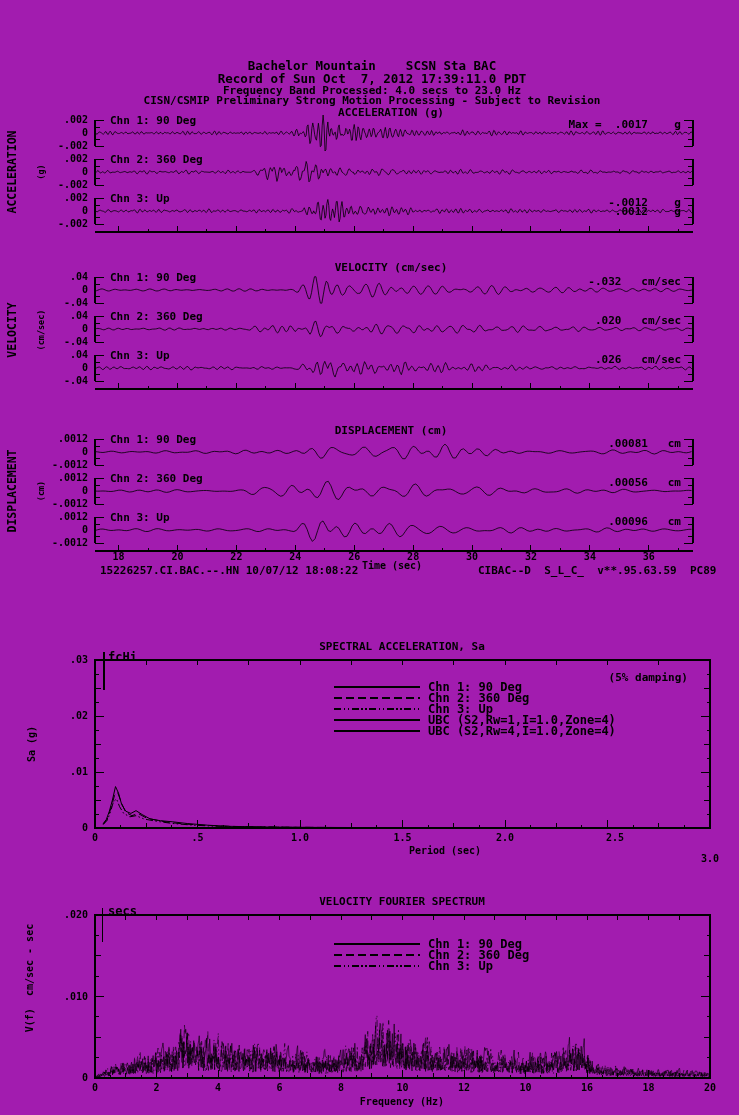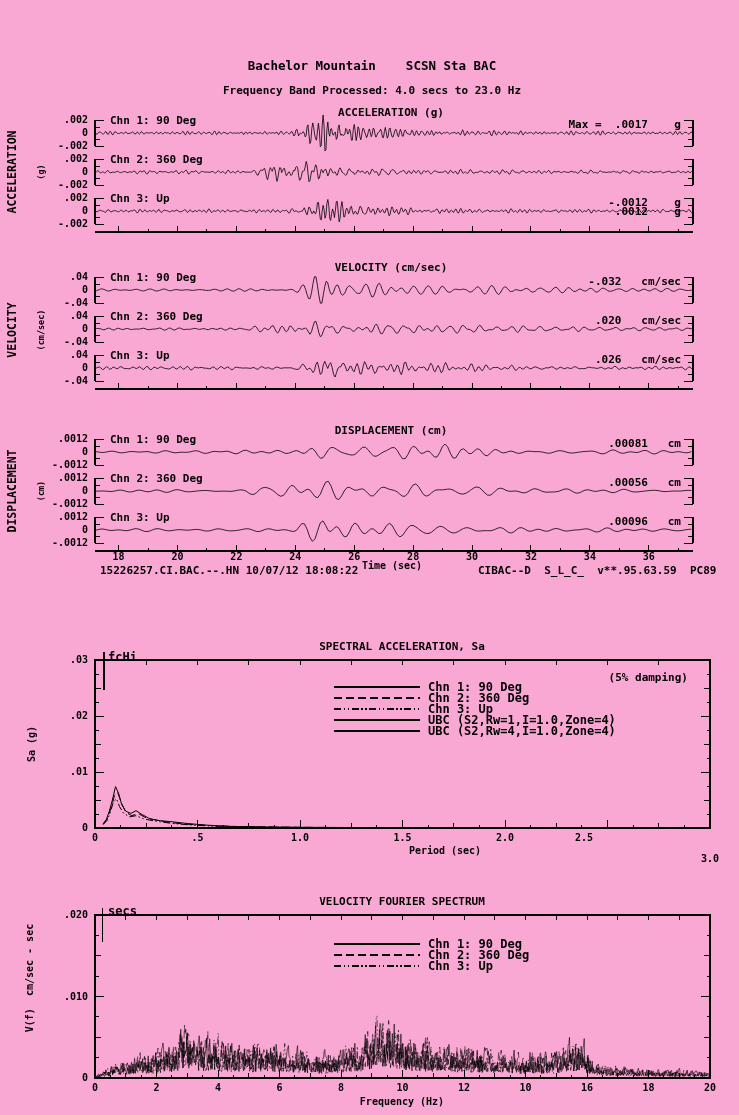--- a/index.html
+++ b/index.html
@@ -1,16 +1,16 @@
 <!DOCTYPE html>
 <html><head>
 <meta charset="utf-8">
 <style>
   html,body{margin:0;padding:0;background:#fff;}
-  #page{position:relative;width:739px;height:1115px;background:#f9a8d4;overflow:hidden;
+  #page{position:relative;width:739px;height:1115px;background:#a21caf;overflow:hidden;
         font-family:"DejaVu Sans Mono",monospace;color:#000;}
   #plot-svg{position:absolute;left:0;top:0;}
   .lbl{position:absolute;font:bold 10px "DejaVu Sans Mono",monospace;color:#000;
        white-space:pre;line-height:1;transform:translate(0,-50%);}
   .c{transform:translate(-50%,-50%);}
   .rot{transform:translate(-50%,-50%) rotate(-90deg);}
   .f8{font-size:8.5px;} .f9{font-size:12px;} .f95{font-size:11px;}
   .f11{font-size:11px;} .f115{font-size:11.5px;} .f125{font-size:12.5px;}
 </style>
 </head>
@@ -334,21 +334,23 @@
       <line x1="102.6875" y1="908" x2="102.6875" y2="942" stroke="#000000" stroke-width="1.2" shape-rendering="crispEdges"></line>
       <polyline points="95.92,1077.18 96.54,1077.31 97.15,1077.61 97.77,1076.93 98.38,1077.08 99.00,1075.98 99.61,1074.79 100.23,1076.67 100.84,1075.48 101.46,1075.51 102.07,1074.25 102.69,1073.56 103.30,1074.40 103.92,1074.80 104.53,1072.10 105.15,1073.68 105.76,1069.87 106.38,1073.11 106.99,1072.52 107.61,1073.63 108.22,1071.96 108.84,1073.67 109.45,1075.94 110.07,1074.18 110.68,1071.30 111.30,1066.49 111.91,1067.63 112.53,1073.83 113.14,1069.41 113.76,1073.49 114.37,1070.00 114.99,1070.51 115.60,1067.38 116.22,1066.90 116.83,1069.53 117.45,1067.34 118.06,1071.75 118.68,1068.90 119.29,1071.28 119.91,1074.71 120.52,1071.81 121.14,1069.34 121.75,1065.56 122.37,1072.24 122.98,1068.17 123.60,1071.66 124.21,1068.95 124.83,1070.66 125.44,1070.62 126.06,1071.33 126.67,1074.32 127.29,1068.11 127.90,1069.14 128.52,1072.92 129.13,1065.43 129.75,1074.28 130.36,1068.12 130.98,1064.59 131.59,1062.17 132.21,1073.07 132.82,1066.57 133.44,1071.43 134.05,1064.29 134.67,1072.81 135.28,1071.14 135.90,1063.75 136.51,1070.80 137.13,1063.91 137.74,1066.20 138.36,1067.00 138.97,1064.48 139.59,1070.46 140.20,1070.44 140.82,1065.71 141.43,1061.35 142.05,1065.36 142.66,1058.69 143.28,1071.58 143.89,1064.61 144.51,1062.97 145.12,1068.78 145.74,1062.74 146.35,1068.47 146.97,1065.33 147.58,1072.34 148.20,1058.96 148.81,1070.20 149.43,1064.42 150.04,1062.23 150.66,1070.48 151.27,1071.94 151.89,1058.18 152.50,1062.03 153.12,1055.56 153.73,1066.45 154.35,1066.25 154.96,1061.05 155.58,1052.69 156.19,1068.28 156.81,1073.48 157.42,1063.33 158.04,1072.12 158.65,1061.11 159.27,1066.54 159.88,1065.38 160.50,1066.23 161.11,1054.42 161.73,1048.92 162.34,1046.85 162.96,1042.92 163.57,1048.20 164.19,1064.22 164.80,1070.25 165.42,1058.92 166.03,1061.10 166.65,1060.62 167.26,1054.19 167.88,1067.81 168.49,1063.04 169.11,1056.27 169.72,1071.21 170.34,1070.69 170.95,1063.78 171.57,1065.93 172.18,1069.03 172.80,1061.16 173.41,1055.84 174.03,1070.54 174.64,1066.27 175.26,1055.74 175.87,1068.86 176.49,1050.77 177.10,1064.72 177.72,1070.63 178.33,1051.98 178.95,1053.43 179.56,1057.87 180.18,1036.99 180.79,1029.19 181.41,1048.58 182.02,1062.45 182.64,1042.77 183.25,1067.62 183.87,1041.84 184.48,1056.30 185.10,1050.45 185.71,1053.90 186.33,1047.43 186.94,1032.83 187.56,1063.21 188.17,1046.84 188.79,1068.27 189.40,1063.09 190.02,1044.29 190.63,1064.33 191.25,1050.91 191.86,1047.74 192.48,1049.51 193.09,1058.11 193.71,1040.67 194.32,1055.20 194.94,1057.86 195.55,1064.99 196.17,1059.54 196.78,1046.82 197.40,1055.82 198.01,1044.53 198.63,1040.90 199.24,1035.78 199.86,1047.86 200.47,1061.12 201.09,1067.23 201.70,1049.00 202.32,1064.01 202.93,1056.52 203.55,1070.79 204.16,1060.80 204.78,1056.09 205.39,1052.50 206.01,1047.62 206.62,1038.12 207.24,1066.16 207.85,1058.32 208.47,1059.35 209.08,1052.92 209.70,1038.88 210.31,1051.20 210.93,1067.62 211.54,1058.40 212.16,1069.15 212.77,1060.83 213.39,1051.86 214.00,1045.35 214.62,1063.67 215.23,1060.76 215.85,1048.37 216.46,1058.65 217.08,1058.48 217.69,1064.18 218.31,1056.98 218.92,1064.86 219.54,1070.88 220.15,1061.53 220.77,1059.78 221.38,1053.62 222.00,1041.58 222.61,1043.99 223.23,1045.41 223.84,1046.94 224.46,1060.40 225.07,1069.91 225.69,1053.32 226.30,1065.21 226.92,1059.44 227.53,1071.29 228.15,1064.64 228.76,1057.42 229.38,1063.85 229.99,1051.07 230.61,1045.74 231.22,1052.81 231.84,1043.24 232.45,1057.46 233.07,1062.85 233.68,1060.16 234.30,1052.03 234.91,1071.13 235.53,1062.94 236.14,1065.36 236.76,1063.62 237.37,1059.09 237.99,1049.40 238.60,1071.18 239.22,1071.41 239.83,1057.96 240.45,1052.43 241.06,1051.77 241.68,1058.51 242.29,1057.54 242.91,1067.69 243.52,1071.00 244.14,1055.58 244.75,1048.66 245.37,1065.43 245.98,1061.12 246.60,1059.33 247.21,1067.04 247.83,1065.87 248.44,1065.62 249.06,1057.63 249.67,1068.87 250.29,1069.18 250.90,1066.69 251.52,1068.93 252.13,1063.87 252.75,1051.37 253.36,1045.11 253.98,1058.26 254.59,1050.03 255.21,1071.28 255.82,1060.35 256.44,1060.10 257.05,1047.88 257.67,1055.70 258.28,1061.04 258.90,1063.76 259.51,1058.90 260.13,1063.75 260.74,1070.10 261.36,1057.61 261.97,1054.66 262.59,1062.24 263.20,1059.30 263.82,1068.70 264.43,1067.98 265.05,1069.86 265.66,1059.47 266.28,1054.79 266.89,1049.60 267.51,1065.93 268.12,1058.24 268.74,1053.08 269.35,1062.51 269.97,1060.00 270.58,1047.84 271.20,1061.59 271.81,1063.99 272.43,1052.83 273.04,1071.40 273.66,1061.44 274.27,1063.92 274.89,1071.80 275.50,1056.75 276.12,1044.25 276.73,1050.15 277.35,1060.25 277.96,1068.17 278.58,1068.37 279.19,1059.54 279.81,1065.21 280.42,1052.15 281.04,1052.56 281.65,1066.85 282.27,1059.30 282.88,1057.74 283.50,1066.62 284.11,1059.56 284.73,1062.14 285.34,1068.82 285.96,1059.76 286.57,1055.95 287.19,1049.94 287.80,1047.95 288.42,1045.60 289.03,1056.22 289.65,1057.25 290.26,1058.77 290.88,1065.65 291.49,1065.61 292.11,1064.66 292.72,1063.91 293.34,1066.06 293.95,1071.52 294.57,1065.02 295.18,1067.56 295.80,1069.65 296.41,1056.57 297.03,1048.92 297.64,1045.68 298.26,1068.07 298.87,1063.07 299.49,1063.44 300.10,1053.81 300.72,1050.32 301.33,1065.56 301.95,1054.44 302.56,1070.94 303.18,1069.78 303.79,1064.37 304.41,1056.32 305.02,1071.96 305.64,1065.08 306.25,1067.62 306.87,1062.25 307.48,1072.98 308.10,1058.18 308.71,1059.34 309.33,1064.29 309.94,1068.59 310.56,1070.24 311.17,1071.72 311.79,1070.01 312.40,1068.32 313.02,1070.31 313.63,1064.21 314.25,1065.72 314.86,1064.35 315.48,1072.04 316.09,1064.96 316.71,1056.74 317.32,1063.61 317.94,1071.06 318.55,1062.88 319.17,1073.67 319.78,1061.46 320.40,1065.97 321.01,1071.34 321.63,1073.43 322.24,1060.04 322.86,1060.83 323.47,1071.53 324.09,1063.46 324.70,1067.73 325.32,1062.11 325.93,1066.79 326.55,1069.58 327.16,1068.43 327.78,1060.40 328.39,1055.07 329.01,1071.47 329.62,1067.93 330.24,1072.07 330.85,1070.13 331.47,1070.60 332.08,1060.51 332.70,1066.78 333.31,1063.07 333.93,1069.46 334.54,1063.38 335.16,1066.90 335.77,1059.50 336.39,1070.71 337.00,1060.40 337.62,1068.39 338.23,1061.59 338.85,1055.59 339.46,1057.24 340.08,1053.41 340.69,1049.90 341.31,1059.28 341.92,1064.96 342.54,1056.42 343.15,1049.62 343.77,1064.51 344.38,1064.76 345.00,1058.61 345.61,1064.35 346.23,1058.49 346.84,1053.13 347.46,1066.04 348.07,1058.64 348.69,1065.45 349.30,1056.16 349.92,1051.12 350.53,1060.01 351.15,1052.76 351.76,1061.88 352.38,1067.08 352.99,1063.28 353.61,1061.52 354.22,1054.45 354.84,1043.23 355.45,1053.91 356.07,1069.42 356.68,1064.50 357.30,1070.86 357.91,1070.71 358.53,1069.59 359.14,1060.53 359.76,1056.30 360.37,1057.07 360.99,1064.29 361.60,1054.39 362.22,1062.75 362.83,1070.03 363.45,1059.25 364.06,1056.47 364.68,1044.49 365.29,1034.57 365.91,1054.28 366.52,1038.74 367.14,1040.95 367.75,1066.43 368.37,1055.23 368.98,1054.57 369.60,1069.14 370.21,1045.50 370.83,1043.56 371.44,1068.48 372.06,1061.14 372.67,1061.81 373.29,1046.77 373.90,1064.25 374.52,1052.52 375.13,1034.74 375.75,1025.84 376.36,1055.46 376.98,1054.22 377.59,1051.01 378.21,1052.30 378.82,1047.38 379.44,1032.90 380.05,1023.32 380.67,1024.45 381.28,1040.83 381.90,1040.81 382.51,1065.97 383.13,1063.57 383.74,1061.76 384.36,1048.42 384.97,1066.37 385.59,1056.05 386.20,1044.38 386.82,1054.37 387.43,1030.27 388.05,1032.91 388.66,1036.89 389.28,1063.33 389.89,1031.19 390.51,1057.85 391.12,1060.29 391.74,1048.50 392.35,1033.59 392.97,1057.53 393.58,1044.77 394.20,1023.98 394.81,1057.76 395.43,1058.96 396.04,1062.32 396.66,1047.17 397.27,1043.40 397.89,1062.92 398.50,1063.53 399.12,1048.95 399.73,1064.73 400.35,1043.78 400.96,1033.90 401.58,1058.29 402.19,1043.98 402.81,1043.67 403.42,1060.46 404.04,1063.66 404.65,1065.71 405.27,1047.08 405.88,1070.07 406.50,1050.25 407.11,1063.80 407.73,1054.36 408.34,1066.23 408.96,1062.12 409.57,1069.25 410.19,1055.22 410.80,1059.21 411.42,1065.11 412.03,1070.97 412.65,1052.06 413.26,1055.70 413.88,1043.04 414.49,1066.39 415.11,1059.65 415.72,1070.14 416.34,1065.16 416.95,1051.87 417.57,1060.91 418.18,1067.28 418.80,1058.03 419.41,1069.71 420.03,1066.82 420.64,1056.06 421.26,1057.61 421.87,1068.61 422.49,1050.34 423.10,1044.43 423.72,1061.24 424.33,1069.18 424.95,1051.06 425.56,1071.36 426.18,1050.94 426.79,1053.94 427.41,1045.42 428.02,1070.48 428.64,1068.61 429.25,1061.99 429.87,1061.77 430.48,1061.82 431.10,1070.19 431.71,1065.81 432.33,1071.64 432.94,1061.65 433.56,1066.56 434.17,1058.58 434.79,1055.45 435.40,1053.24 436.02,1060.73 436.63,1058.63 437.25,1057.41 437.86,1070.29 438.48,1059.73 439.09,1058.01 439.71,1066.46 440.32,1070.33 440.94,1059.61 441.55,1058.88 442.17,1065.59 442.78,1069.23 443.40,1061.29 444.01,1057.40 444.63,1049.32 445.24,1061.95 445.86,1060.19 446.47,1049.07 447.09,1049.16 447.70,1046.90 448.32,1055.95 448.93,1044.31 449.55,1053.81 450.16,1057.39 450.78,1070.50 451.39,1055.65 452.01,1067.89 452.62,1056.15 453.24,1064.15 453.85,1053.25 454.47,1068.44 455.08,1071.77 455.70,1066.78 456.31,1067.37 456.93,1057.40 457.54,1053.59 458.16,1059.79 458.77,1063.87 459.39,1070.11 460.00,1062.56 460.62,1060.31 461.23,1069.77 461.85,1071.53 462.46,1058.62 463.08,1055.59 463.69,1066.49 464.31,1058.40 464.92,1069.54 465.54,1066.67 466.15,1067.39 466.77,1070.40 467.38,1063.72 468.00,1049.36 468.61,1048.34 469.23,1065.40 469.84,1066.92 470.46,1063.13 471.07,1063.32 471.69,1064.30 472.30,1054.83 472.92,1051.30 473.53,1071.22 474.15,1069.65 474.76,1061.02 475.38,1067.55 475.99,1066.08 476.61,1060.48 477.22,1050.11 477.84,1068.42 478.45,1063.18 479.07,1072.34 479.68,1068.36 480.30,1056.90 480.91,1065.92 481.53,1060.57 482.14,1072.55 482.76,1071.14 483.37,1061.43 483.99,1054.83 484.60,1047.41 485.22,1050.63 485.83,1048.39 486.45,1049.23 487.06,1048.35 487.68,1055.34 488.29,1050.92 488.91,1059.31 489.52,1060.25 490.14,1065.12 490.75,1070.25 491.37,1065.95 491.98,1063.38 492.60,1070.88 493.21,1068.02 493.83,1072.93 494.44,1070.97 495.06,1068.56 495.67,1067.26 496.29,1070.74 496.90,1067.92 497.52,1062.49 498.13,1069.66 498.75,1071.99 499.36,1070.22 499.98,1071.36 500.59,1071.76 501.21,1064.51 501.82,1063.53 502.44,1065.03 503.05,1055.49 503.67,1064.11 504.28,1065.37 504.90,1058.19 505.51,1067.66 506.13,1062.35 506.74,1067.50 507.36,1071.42 507.97,1067.98 508.59,1070.65 509.20,1072.15 509.82,1063.05 510.43,1062.40 511.05,1064.39 511.66,1067.87 512.28,1073.16 512.89,1062.25 513.51,1054.97 514.12,1050.03 514.74,1059.61 515.35,1068.50 515.97,1070.53 516.58,1069.65 517.20,1069.09 517.81,1070.19 518.43,1065.35 519.04,1070.59 519.66,1070.13 520.27,1066.58 520.89,1073.97 521.50,1065.11 522.12,1062.93 522.73,1063.50 523.35,1072.46 523.96,1067.14 524.58,1072.05 525.19,1065.51 525.81,1067.13 526.42,1060.96 527.04,1069.86 527.65,1070.84 528.27,1071.91 528.88,1068.55 529.50,1058.13 530.11,1052.21 530.73,1067.23 531.34,1056.82 531.96,1058.35 532.57,1072.82 533.19,1061.63 533.80,1073.33 534.42,1067.38 535.03,1061.78 535.65,1063.71 536.26,1071.62 536.88,1068.99 537.49,1058.49 538.11,1072.13 538.72,1060.77 539.34,1070.18 539.95,1072.33 540.57,1060.37 541.18,1066.88 541.80,1073.47 542.41,1069.13 543.03,1071.09 543.64,1073.45 544.26,1061.89 544.87,1056.05 545.49,1051.79 546.10,1054.15 546.72,1071.55 547.33,1063.85 547.95,1071.48 548.56,1071.27 549.18,1072.44 549.79,1063.56 550.41,1064.26 551.02,1066.21 551.64,1062.84 552.25,1067.35 552.87,1066.25 553.48,1069.51 554.10,1067.52 554.71,1060.53 555.33,1053.20 555.94,1059.24 556.56,1051.50 557.17,1057.28 557.79,1072.38 558.40,1071.65 559.02,1072.82 559.63,1067.38 560.25,1063.66 560.86,1055.94 561.48,1069.00 562.09,1070.72 562.71,1065.88 563.32,1052.79 563.94,1052.82 564.55,1065.43 565.17,1061.45 565.78,1068.28 566.40,1065.84 567.01,1070.29 567.63,1053.29 568.24,1044.80 568.86,1043.63 569.47,1037.25 570.09,1061.46 570.70,1053.15 571.32,1064.08 571.93,1059.54 572.55,1048.66 573.16,1058.78 573.78,1070.97 574.39,1060.71 575.01,1063.12 575.62,1046.73 576.24,1067.31 576.85,1055.48 577.47,1060.81 578.08,1069.67 578.70,1048.60 579.31,1070.07 579.93,1055.11 580.54,1065.01 581.16,1046.20 581.77,1054.94 582.39,1063.08 583.00,1047.89 583.62,1045.39 584.23,1038.55 584.85,1069.34 585.46,1068.72 586.08,1064.11 586.69,1072.74 587.31,1063.15 587.92,1055.01 588.54,1068.63 589.15,1070.73 589.77,1065.02 590.38,1071.46 591.00,1070.20 591.61,1069.87 592.23,1061.14 592.84,1073.38 593.46,1069.73 594.07,1070.67 594.69,1073.77 595.30,1072.42 595.92,1072.09 596.53,1072.41 597.15,1067.97 597.76,1070.03 598.38,1068.27 598.99,1073.85 599.61,1073.93 600.22,1072.52 600.84,1071.20 601.45,1071.29 602.07,1072.11 602.68,1073.98 603.30,1071.90 603.91,1070.93 604.53,1069.69 605.14,1070.12 605.76,1073.36 606.37,1075.66 606.99,1074.72 607.60,1075.42 608.22,1070.40 608.83,1069.19 609.45,1071.44 610.06,1069.15 610.68,1067.59 611.29,1069.26 611.91,1068.80 612.52,1071.67 613.14,1074.77 613.75,1071.47 614.37,1072.13 614.98,1072.15 615.60,1072.31 616.21,1068.19 616.83,1069.99 617.44,1068.69 618.06,1076.10 618.67,1073.56 619.29,1072.54 619.90,1072.73 620.52,1070.54 621.13,1074.52 621.75,1073.82 622.36,1074.41 622.98,1069.49 623.59,1075.48 624.21,1073.72 624.82,1069.62 625.44,1068.08 626.05,1068.49 626.67,1072.03 627.28,1071.39 627.90,1071.46 628.51,1070.61 629.13,1071.66 629.74,1073.96 630.36,1069.78 630.97,1069.08 631.59,1072.12 632.20,1071.91 632.82,1069.04 633.43,1074.09 634.05,1073.25 634.66,1074.31 635.28,1074.50 635.89,1072.81 636.51,1075.96 637.12,1072.61 637.74,1070.12 638.35,1068.21 638.97,1070.98 639.58,1076.04 640.20,1072.83 640.81,1073.08 641.43,1075.93 642.04,1074.52 642.66,1073.31 643.27,1074.90 643.89,1076.06 644.50,1076.08 645.12,1075.45 645.73,1074.99 646.35,1072.40 646.96,1069.81 647.58,1073.22 648.19,1076.49 648.81,1072.33 649.42,1070.32 650.04,1074.50 650.65,1072.97 651.27,1070.55 651.88,1075.97 652.50,1072.32 653.11,1074.02 653.73,1074.91 654.34,1073.01 654.96,1076.20 655.57,1076.21 656.19,1072.91 656.80,1074.33 657.42,1072.55 658.03,1069.51 658.65,1069.82 659.26,1074.31 659.88,1075.89 660.49,1075.70 661.11,1073.20 661.72,1075.07 662.34,1075.07 662.95,1075.32 663.57,1074.73 664.18,1071.40 664.80,1075.81 665.41,1073.32 666.03,1070.63 666.64,1070.93 667.26,1070.96 667.87,1069.94 668.49,1070.75 669.10,1075.85 669.72,1076.54 670.33,1071.97 670.95,1070.85 671.56,1070.48 672.18,1076.58 672.79,1072.97 673.41,1075.22 674.02,1075.57 674.64,1076.58 675.25,1072.11 675.87,1076.46 676.48,1072.30 677.10,1070.36 677.71,1073.36 678.33,1070.50 678.94,1068.79 679.56,1068.17 680.17,1073.35 680.79,1074.85 681.40,1074.37 682.02,1073.58 682.63,1076.26 683.25,1074.01 683.86,1076.66 684.48,1076.25 685.09,1073.94 685.71,1074.23 686.32,1071.69 686.94,1070.52 687.55,1073.34 688.17,1076.01 688.78,1076.02 689.40,1073.88 690.01,1074.35 690.63,1073.58 691.24,1072.91 691.86,1070.82 692.47,1070.75 693.09,1075.90 693.70,1074.78 694.32,1074.93 694.93,1075.94 695.55,1074.38 696.16,1076.48 696.78,1075.41 697.39,1074.50 698.01,1075.77 698.62,1073.78 699.24,1072.06 699.85,1071.96 700.47,1072.59 701.08,1075.73 701.70,1072.38 702.31,1076.30 702.93,1074.99 703.54,1075.53 704.16,1076.00 704.77,1073.60 705.39,1073.08 706.00,1072.98 706.62,1075.75 707.23,1073.85 707.85,1072.98 708.46,1073.80 709.08,1075.24 709.69,1073.59" fill="none" stroke="#000000" stroke-width="0.6" stroke-linejoin="round"></polyline>
       <polyline points="95.92,1077.12 96.54,1076.68 97.15,1076.26 97.77,1075.34 98.38,1074.29 99.00,1074.55 99.61,1077.22 100.23,1074.72 100.84,1073.43 101.46,1076.01 102.07,1075.75 102.69,1075.02 103.30,1071.79 103.92,1075.35 104.53,1071.96 105.15,1073.68 105.76,1074.66 106.38,1074.80 106.99,1073.81 107.61,1075.71 108.22,1072.57 108.84,1075.55 109.45,1072.10 110.07,1075.55 110.68,1069.11 111.30,1068.02 111.91,1067.12 112.53,1075.01 113.14,1070.87 113.76,1066.19 114.37,1072.80 114.99,1071.85 115.60,1074.48 116.22,1067.03 116.83,1068.87 117.45,1068.18 118.06,1071.52 118.68,1068.80 119.29,1074.53 119.91,1070.20 120.52,1069.20 121.14,1063.16 121.75,1066.03 122.37,1067.21 122.98,1063.21 123.60,1071.37 124.21,1063.71 124.83,1065.05 125.44,1064.56 126.06,1064.43 126.67,1065.78 127.29,1062.83 127.90,1064.66 128.52,1067.09 129.13,1067.56 129.75,1064.63 130.36,1074.43 130.98,1066.57 131.59,1068.33 132.21,1066.75 132.82,1068.34 133.44,1073.67 134.05,1064.54 134.67,1056.43 135.28,1073.43 135.90,1067.02 136.51,1066.99 137.13,1060.02 137.74,1055.98 138.36,1069.44 138.97,1064.53 139.59,1058.14 140.20,1070.75 140.82,1064.06 141.43,1064.25 142.05,1061.40 142.66,1070.24 143.28,1066.46 143.89,1067.31 144.51,1070.30 145.12,1057.82 145.74,1070.64 146.35,1065.09 146.97,1067.37 147.58,1070.46 148.20,1062.18 148.81,1070.96 149.43,1068.85 150.04,1068.08 150.66,1072.26 151.27,1064.35 151.89,1072.69 152.50,1069.74 153.12,1068.15 153.73,1065.69 154.35,1060.16 154.96,1062.13 155.58,1058.46 156.19,1070.52 156.81,1060.23 157.42,1066.11 158.04,1066.19 158.65,1070.95 159.27,1064.68 159.88,1052.19 160.50,1072.69 161.11,1059.10 161.73,1069.19 162.34,1061.63 162.96,1061.33 163.57,1056.77 164.19,1071.31 164.80,1057.34 165.42,1051.41 166.03,1065.74 166.65,1053.19 167.26,1064.04 167.88,1058.10 168.49,1051.11 169.11,1045.22 169.72,1061.07 170.34,1065.02 170.95,1064.03 171.57,1071.57 172.18,1055.95 172.80,1055.83 173.41,1053.67 174.03,1063.25 174.64,1069.06 175.26,1055.58 175.87,1057.37 176.49,1060.09 177.10,1060.52 177.72,1059.03 178.33,1052.43 178.95,1042.15 179.56,1046.98 180.18,1032.26 180.79,1051.50 181.41,1046.43 182.02,1034.95 182.64,1068.05 183.25,1064.90 183.87,1042.17 184.48,1025.28 185.10,1034.98 185.71,1029.18 186.33,1035.26 186.94,1049.92 187.56,1035.31 188.17,1033.96 188.79,1034.40 189.40,1064.95 190.02,1050.87 190.63,1057.41 191.25,1050.47 191.86,1066.75 192.48,1047.40 193.09,1059.96 193.71,1054.53 194.32,1041.68 194.94,1048.25 195.55,1053.19 196.17,1061.87 196.78,1060.63 197.40,1060.03 198.01,1053.85 198.63,1070.52 199.24,1050.84 199.86,1060.83 200.47,1058.16 201.09,1043.13 201.70,1066.45 202.32,1069.58 202.93,1063.09 203.55,1045.33 204.16,1065.17 204.78,1050.18 205.39,1038.27 206.01,1038.49 206.62,1047.84 207.24,1039.75 207.85,1031.37 208.47,1070.48 209.08,1052.95 209.70,1065.79 210.31,1058.30 210.93,1069.61 211.54,1051.70 212.16,1061.97 212.77,1056.10 213.39,1058.08 214.00,1057.35 214.62,1069.34 215.23,1053.77 215.85,1043.00 216.46,1067.50 217.08,1058.73 217.69,1068.28 218.31,1056.93 218.92,1068.58 219.54,1067.05 220.15,1064.56 220.77,1070.07 221.38,1071.53 222.00,1069.66 222.61,1055.39 223.23,1043.39 223.84,1055.90 224.46,1063.36 225.07,1057.56 225.69,1045.84 226.30,1051.05 226.92,1068.60 227.53,1054.83 228.15,1043.42 228.76,1060.69 229.38,1068.02 229.99,1057.93 230.61,1060.22 231.22,1071.94 231.84,1065.01 232.45,1065.23 233.07,1054.78 233.68,1069.79 234.30,1067.80 234.91,1068.26 235.53,1050.85 236.14,1054.33 236.76,1071.77 237.37,1063.42 237.99,1064.07 238.60,1051.34 239.22,1045.02 239.83,1068.70 240.45,1068.49 241.06,1067.56 241.68,1058.77 242.29,1059.45 242.91,1051.33 243.52,1063.37 244.14,1049.45 244.75,1069.83 245.37,1055.20 245.98,1062.34 246.60,1059.51 247.21,1049.65 247.83,1065.58 248.44,1053.41 249.06,1049.25 249.67,1071.15 250.29,1060.32 250.90,1060.18 251.52,1060.67 252.13,1063.94 252.75,1072.18 253.36,1057.75 253.98,1046.95 254.59,1052.85 255.21,1054.35 255.82,1071.54 256.44,1062.31 257.05,1048.28 257.67,1044.37 258.28,1043.98 258.90,1045.56 259.51,1044.97 260.13,1064.84 260.74,1071.57 261.36,1053.60 261.97,1065.19 262.59,1069.14 263.20,1052.14 263.82,1049.63 264.43,1051.36 265.05,1058.34 265.66,1055.41 266.28,1068.58 266.89,1056.17 267.51,1052.75 268.12,1063.23 268.74,1058.61 269.35,1062.49 269.97,1064.07 270.58,1049.17 271.20,1052.47 271.81,1068.87 272.43,1067.88 273.04,1061.82 273.66,1046.80 274.27,1047.58 274.89,1066.35 275.50,1056.00 276.12,1063.36 276.73,1054.04 277.35,1062.59 277.96,1062.76 278.58,1059.66 279.19,1071.99 279.81,1053.82 280.42,1070.40 281.04,1059.75 281.65,1069.68 282.27,1069.06 282.88,1068.06 283.50,1071.31 284.11,1063.58 284.73,1058.22 285.34,1065.48 285.96,1062.25 286.57,1071.73 287.19,1066.24 287.80,1068.27 288.42,1069.68 289.03,1067.54 289.65,1059.58 290.26,1072.51 290.88,1065.15 291.49,1064.79 292.11,1070.51 292.72,1062.58 293.34,1072.39 293.95,1060.82 294.57,1068.28 295.18,1068.77 295.80,1066.16 296.41,1066.25 297.03,1059.70 297.64,1069.66 298.26,1069.63 298.87,1072.42 299.49,1068.65 300.10,1067.30 300.72,1070.93 301.33,1062.51 301.95,1066.68 302.56,1054.29 303.18,1052.31 303.79,1057.90 304.41,1070.02 305.02,1063.52 305.64,1073.12 306.25,1064.72 306.87,1066.50 307.48,1069.01 308.10,1058.32 308.71,1062.06 309.33,1064.88 309.94,1063.55 310.56,1066.50 311.17,1068.61 311.79,1065.96 312.40,1063.24 313.02,1062.13 313.63,1071.26 314.25,1072.03 314.86,1071.14 315.48,1066.10 316.09,1056.78 316.71,1068.94 317.32,1057.33 317.94,1069.80 318.55,1066.21 319.17,1068.30 319.78,1072.15 320.40,1067.92 321.01,1070.66 321.63,1061.58 322.24,1066.67 322.86,1066.16 323.47,1058.76 324.09,1051.82 324.70,1047.65 325.32,1057.58 325.93,1073.55 326.55,1069.04 327.16,1069.07 327.78,1063.05 328.39,1065.71 329.01,1060.15 329.62,1072.00 330.24,1064.72 330.85,1072.25 331.47,1072.74 332.08,1059.96 332.70,1062.59 333.31,1059.96 333.93,1055.24 334.54,1068.66 335.16,1071.83 335.77,1069.97 336.39,1066.38 337.00,1066.54 337.62,1072.55 338.23,1064.74 338.85,1055.37 339.46,1066.88 340.08,1060.32 340.69,1066.50 341.31,1068.75 341.92,1068.79 342.54,1070.87 343.15,1072.17 343.77,1069.26 344.38,1071.12 345.00,1055.80 345.61,1065.00 346.23,1071.38 346.84,1065.88 347.46,1066.85 348.07,1051.95 348.69,1048.73 349.30,1049.20 349.92,1071.18 350.53,1067.45 351.15,1072.11 351.76,1053.11 352.38,1066.93 352.99,1051.30 353.61,1047.85 354.22,1067.01 354.84,1056.38 355.45,1059.81 356.07,1071.17 356.68,1068.35 357.30,1067.76 357.91,1069.68 358.53,1065.62 359.14,1062.96 359.76,1068.87 360.37,1061.29 360.99,1071.21 361.60,1063.90 362.22,1062.92 362.83,1058.92 363.45,1060.26 364.06,1057.29 364.68,1062.82 365.29,1066.80 365.91,1059.35 366.52,1054.29 367.14,1040.35 367.75,1031.31 368.37,1064.43 368.98,1064.47 369.60,1060.23 370.21,1046.09 370.83,1046.07 371.44,1055.12 372.06,1043.27 372.67,1034.50 373.29,1066.73 373.90,1039.64 374.52,1061.54 375.13,1054.70 375.75,1064.94 376.36,1056.80 376.98,1065.13 377.59,1043.92 378.21,1059.40 378.82,1053.56 379.44,1029.89 380.05,1061.89 380.67,1054.89 381.28,1048.18 381.90,1030.47 382.51,1029.75 383.13,1066.65 383.74,1059.14 384.36,1044.54 384.97,1062.92 385.59,1057.52 386.20,1050.43 386.82,1033.11 387.43,1061.62 388.05,1032.06 388.66,1020.42 389.28,1030.51 389.89,1045.07 390.51,1067.71 391.12,1055.26 391.74,1047.92 392.35,1065.16 392.97,1058.45 393.58,1066.45 394.20,1065.08 394.81,1066.02 395.43,1064.87 396.04,1063.56 396.66,1044.10 397.27,1034.78 397.89,1060.69 398.50,1058.25 399.12,1052.42 399.73,1069.45 400.35,1059.27 400.96,1046.60 401.58,1062.52 402.19,1058.10 402.81,1043.56 403.42,1059.39 404.04,1068.20 404.65,1066.16 405.27,1067.91 405.88,1044.59 406.50,1067.72 407.11,1066.31 407.73,1050.07 408.34,1042.21 408.96,1066.01 409.57,1066.08 410.19,1062.39 410.80,1045.08 411.42,1044.63 412.03,1065.85 412.65,1058.12 413.26,1059.74 413.88,1051.48 414.49,1058.75 415.11,1050.73 415.72,1045.20 416.34,1064.56 416.95,1060.88 417.57,1057.19 418.18,1065.84 418.80,1069.48 419.41,1069.68 420.03,1070.91 420.64,1061.60 421.26,1059.95 421.87,1064.13 422.49,1059.00 423.10,1046.63 423.72,1043.08 424.33,1048.79 424.95,1044.83 425.56,1037.62 426.18,1060.16 426.79,1068.40 427.41,1055.26 428.02,1061.38 428.64,1055.14 429.25,1041.59 429.87,1049.32 430.48,1067.33 431.10,1057.90 431.71,1066.46 432.33,1055.13 432.94,1063.06 433.56,1069.30 434.17,1057.76 434.79,1067.83 435.40,1064.40 436.02,1070.68 436.63,1071.04 437.25,1052.29 437.86,1053.36 438.48,1068.83 439.09,1060.49 439.71,1068.36 440.32,1056.85 440.94,1069.81 441.55,1067.94 442.17,1064.88 442.78,1068.19 443.40,1068.10 444.01,1068.24 444.63,1066.63 445.24,1070.66 445.86,1065.34 446.47,1062.71 447.09,1055.64 447.70,1066.08 448.32,1059.56 448.93,1068.77 449.55,1068.08 450.16,1065.94 450.78,1058.55 451.39,1067.51 452.01,1071.42 452.62,1060.76 453.24,1059.83 453.85,1066.48 454.47,1057.38 455.08,1057.42 455.70,1068.12 456.31,1057.54 456.93,1047.25 457.54,1072.21 458.16,1061.91 458.77,1066.83 459.39,1063.38 460.00,1063.96 460.62,1068.52 461.23,1063.97 461.85,1048.96 462.46,1058.40 463.08,1060.77 463.69,1056.97 464.31,1053.78 464.92,1045.96 465.54,1065.22 466.15,1062.10 466.77,1068.26 467.38,1066.66 468.00,1063.61 468.61,1067.30 469.23,1069.18 469.84,1066.06 470.46,1058.68 471.07,1058.06 471.69,1048.75 472.30,1063.45 472.92,1054.27 473.53,1050.86 474.15,1070.26 474.76,1068.01 475.38,1067.82 475.99,1064.47 476.61,1059.91 477.22,1060.35 477.84,1064.75 478.45,1056.79 479.07,1066.13 479.68,1056.11 480.30,1068.45 480.91,1053.87 481.53,1070.89 482.14,1060.19 482.76,1068.63 483.37,1068.08 483.99,1063.90 484.60,1070.15 485.22,1062.45 485.83,1070.29 486.45,1063.27 487.06,1063.46 487.68,1071.74 488.29,1067.42 488.91,1062.98 489.52,1053.85 490.14,1063.36 490.75,1062.84 491.37,1071.91 491.98,1063.84 492.60,1062.76 493.21,1064.81 493.83,1062.84 494.44,1070.71 495.06,1063.57 495.67,1065.80 496.29,1068.98 496.90,1065.36 497.52,1071.06 498.13,1060.32 498.75,1051.75 499.36,1056.38 499.98,1061.07 500.59,1056.76 501.21,1050.06 501.82,1063.07 502.44,1068.25 503.05,1071.29 503.67,1062.00 504.28,1067.99 504.90,1062.86 505.51,1067.43 506.13,1066.68 506.74,1070.24 507.36,1070.76 507.97,1066.23 508.59,1067.94 509.20,1073.13 509.82,1067.77 510.43,1059.12 511.05,1065.15 511.66,1056.55 512.28,1066.15 512.89,1062.89 513.51,1069.41 514.12,1068.92 514.74,1064.31 515.35,1060.55 515.97,1062.80 516.58,1072.36 517.20,1060.16 517.81,1056.71 518.43,1052.13 519.04,1061.12 519.66,1073.80 520.27,1071.50 520.89,1065.58 521.50,1062.33 522.12,1069.99 522.73,1059.04 523.35,1058.00 523.96,1068.91 524.58,1073.82 525.19,1064.39 525.81,1067.67 526.42,1061.44 527.04,1071.97 527.65,1065.85 528.27,1071.24 528.88,1063.73 529.50,1070.33 530.11,1072.30 530.73,1068.17 531.34,1070.03 531.96,1058.36 532.57,1052.37 533.19,1060.88 533.80,1055.84 534.42,1055.98 535.03,1058.82 535.65,1072.48 536.26,1067.45 536.88,1063.61 537.49,1067.86 538.11,1067.00 538.72,1065.09 539.34,1056.76 539.95,1055.77 540.57,1050.99 541.18,1062.57 541.80,1069.51 542.41,1058.55 543.03,1067.35 543.64,1072.98 544.26,1070.30 544.87,1062.13 545.49,1065.59 546.10,1056.15 546.72,1072.71 547.33,1067.92 547.95,1060.43 548.56,1067.38 549.18,1061.09 549.79,1066.09 550.41,1071.44 551.02,1064.78 551.64,1052.96 552.25,1071.87 552.87,1057.60 553.48,1055.22 554.10,1059.49 554.71,1052.28 555.33,1056.20 555.94,1069.97 556.56,1069.06 557.17,1056.30 557.79,1072.16 558.40,1061.25 559.02,1051.65 559.63,1059.08 560.25,1070.00 560.86,1062.09 561.48,1066.61 562.09,1064.48 562.71,1050.88 563.32,1047.71 563.94,1067.84 564.55,1053.21 565.17,1051.75 565.78,1050.52 566.40,1071.27 567.01,1066.93 567.63,1061.97 568.24,1066.17 568.86,1058.34 569.47,1049.91 570.09,1061.61 570.70,1070.35 571.32,1066.86 571.93,1059.25 572.55,1066.76 573.16,1068.61 573.78,1071.08 574.39,1059.15 575.01,1062.05 575.62,1066.77 576.24,1071.01 576.85,1064.35 577.47,1069.63 578.08,1053.95 578.70,1056.99 579.31,1052.69 579.93,1054.26 580.54,1057.89 581.16,1062.73 581.77,1067.87 582.39,1054.27 583.00,1068.81 583.62,1057.21 584.23,1065.89 584.85,1059.94 585.46,1070.53 586.08,1063.81 586.69,1068.35 587.31,1064.75 587.92,1064.02 588.54,1055.93 589.15,1072.83 589.77,1060.44 590.38,1060.92 591.00,1071.79 591.61,1063.77 592.23,1069.54 592.84,1069.99 593.46,1070.40 594.07,1069.75 594.69,1070.46 595.30,1069.46 595.92,1070.53 596.53,1069.29 597.15,1066.22 597.76,1064.72 598.38,1063.98 598.99,1069.61 599.61,1074.42 600.22,1071.79 600.84,1067.09 601.45,1074.74 602.07,1072.20 602.68,1074.28 603.30,1070.80 603.91,1073.33 604.53,1067.78 605.14,1067.80 605.76,1068.18 606.37,1072.10 606.99,1074.75 607.60,1069.44 608.22,1073.72 608.83,1073.67 609.45,1073.91 610.06,1071.23 610.68,1075.57 611.29,1074.81 611.91,1068.99 612.52,1068.60 613.14,1074.89 613.75,1072.48 614.37,1071.67 614.98,1067.83 615.60,1065.93 616.21,1072.74 616.83,1075.33 617.44,1075.97 618.06,1073.73 618.67,1073.09 619.29,1074.78 619.90,1074.79 620.52,1069.80 621.13,1071.66 621.75,1075.08 622.36,1070.64 622.98,1074.29 623.59,1074.51 624.21,1073.84 624.82,1069.40 625.44,1067.71 626.05,1074.59 626.67,1075.69 627.28,1073.93 627.90,1073.14 628.51,1071.66 629.13,1073.47 629.74,1070.44 630.36,1069.57 630.97,1070.26 631.59,1076.35 632.20,1075.74 632.82,1071.50 633.43,1076.30 634.05,1071.45 634.66,1075.83 635.28,1072.45 635.89,1073.66 636.51,1074.24 637.12,1075.01 637.74,1074.80 638.35,1075.38 638.97,1073.64 639.58,1071.33 640.20,1072.60 640.81,1071.45 641.43,1074.52 642.04,1073.53 642.66,1069.91 643.27,1075.26 643.89,1075.48 644.50,1073.64 645.12,1072.22 645.73,1075.53 646.35,1071.96 646.96,1070.13 647.58,1070.10 648.19,1070.72 648.81,1075.80 649.42,1072.73 650.04,1073.83 650.65,1071.24 651.27,1073.77 651.88,1072.72 652.50,1075.59 653.11,1075.93 653.73,1076.17 654.34,1072.63 654.96,1075.48 655.57,1075.88 656.19,1075.37 656.80,1076.05 657.42,1072.61 658.03,1075.13 658.65,1074.24 659.26,1072.54 659.88,1076.49 660.49,1072.79 661.11,1075.67 661.72,1075.25 662.34,1072.74 662.95,1076.29 663.57,1074.27 664.18,1074.45 664.80,1073.73 665.41,1073.85 666.03,1072.89 666.64,1071.66 667.26,1075.79 667.87,1072.64 668.49,1071.04 669.10,1074.43 669.72,1074.95 670.33,1076.17 670.95,1071.85 671.56,1075.61 672.18,1073.57 672.79,1075.12 673.41,1074.52 674.02,1072.56 674.64,1070.23 675.25,1076.46 675.87,1074.70 676.48,1073.70 677.10,1076.42 677.71,1075.55 678.33,1076.14 678.94,1074.04 679.56,1076.52 680.17,1074.40 680.79,1076.18 681.40,1073.09 682.02,1075.08 682.63,1073.61 683.25,1072.90 683.86,1070.16 684.48,1073.25 685.09,1073.48 685.71,1075.61 686.32,1073.53 686.94,1072.11 687.55,1070.29 688.17,1075.02 688.78,1074.92 689.40,1074.56 690.01,1076.64 690.63,1074.10 691.24,1073.59 691.86,1073.56 692.47,1075.63 693.09,1072.33 693.70,1073.67 694.32,1075.48 694.93,1073.91 695.55,1076.56 696.16,1075.42 696.78,1075.75 697.39,1073.80 698.01,1075.94 698.62,1075.74 699.24,1073.27 699.85,1072.04 700.47,1076.15 701.08,1076.53 701.70,1073.00 702.31,1075.40 702.93,1073.38 703.54,1074.10 704.16,1076.71 704.77,1073.52 705.39,1074.53 706.00,1076.24 706.62,1075.18 707.23,1073.93 707.85,1074.73 708.46,1074.54 709.08,1075.25 709.69,1075.60" fill="none" stroke="#000000" stroke-width="0.6" stroke-linejoin="round" stroke-dasharray="8,4"></polyline>
       <polyline points="95.92,1077.21 96.54,1076.65 97.15,1075.54 97.77,1077.12 98.38,1075.65 99.00,1076.45 99.61,1075.25 100.23,1073.68 100.84,1076.20 101.46,1076.10 102.07,1073.41 102.69,1074.90 103.30,1075.12 103.92,1074.86 104.53,1076.43 105.15,1075.43 105.76,1070.95 106.38,1071.84 106.99,1068.72 107.61,1068.07 108.22,1075.63 108.84,1076.02 109.45,1073.30 110.07,1073.13 110.68,1073.33 111.30,1069.47 111.91,1073.56 112.53,1071.33 113.14,1072.97 113.76,1070.18 114.37,1073.01 114.99,1066.72 115.60,1064.00 116.22,1068.67 116.83,1068.33 117.45,1067.12 118.06,1067.43 118.68,1074.03 119.29,1073.43 119.91,1071.17 120.52,1074.44 121.14,1072.28 121.75,1072.12 122.37,1068.11 122.98,1061.87 123.60,1074.08 124.21,1066.89 124.83,1070.33 125.44,1068.55 126.06,1063.76 126.67,1069.21 127.29,1070.35 127.90,1067.08 128.52,1073.60 129.13,1070.78 129.75,1068.57 130.36,1070.11 130.98,1073.30 131.59,1068.16 132.21,1072.14 132.82,1063.91 133.44,1070.36 134.05,1068.02 134.67,1067.99 135.28,1068.01 135.90,1067.57 136.51,1063.31 137.13,1062.21 137.74,1073.17 138.36,1065.95 138.97,1062.67 139.59,1054.30 140.20,1051.70 140.82,1063.61 141.43,1070.58 142.05,1070.06 142.66,1072.83 143.28,1069.57 143.89,1059.78 144.51,1056.37 145.12,1063.55 145.74,1067.36 146.35,1073.55 146.97,1072.91 147.58,1067.26 148.20,1055.85 148.81,1073.21 149.43,1071.33 150.04,1064.05 150.66,1059.51 151.27,1061.62 151.89,1064.81 152.50,1059.94 153.12,1073.66 153.73,1072.29 154.35,1064.82 154.96,1064.43 155.58,1060.47 156.19,1051.80 156.81,1064.32 157.42,1052.81 158.04,1048.05 158.65,1064.42 159.27,1069.34 159.88,1071.64 160.50,1065.01 161.11,1053.68 161.73,1057.86 162.34,1062.01 162.96,1059.72 163.57,1069.99 164.19,1060.95 164.80,1065.56 165.42,1065.81 166.03,1068.12 166.65,1052.07 167.26,1069.65 167.88,1051.71 168.49,1057.46 169.11,1049.73 169.72,1066.99 170.34,1058.93 170.95,1054.63 171.57,1071.37 172.18,1051.69 172.80,1067.06 173.41,1046.94 174.03,1060.06 174.64,1062.38 175.26,1047.17 175.87,1047.19 176.49,1064.27 177.10,1054.93 177.72,1053.95 178.33,1051.58 178.95,1068.82 179.56,1048.32 180.18,1040.63 180.79,1035.39 181.41,1052.17 182.02,1049.99 182.64,1049.52 183.25,1058.16 183.87,1040.87 184.48,1065.15 185.10,1066.72 185.71,1064.66 186.33,1054.86 186.94,1038.42 187.56,1031.79 188.17,1066.05 188.79,1046.79 189.40,1055.05 190.02,1057.68 190.63,1041.15 191.25,1060.46 191.86,1059.61 192.48,1062.49 193.09,1061.34 193.71,1060.29 194.32,1062.91 194.94,1058.81 195.55,1056.38 196.17,1058.29 196.78,1052.99 197.40,1050.65 198.01,1061.54 198.63,1070.61 199.24,1052.95 199.86,1043.94 200.47,1054.91 201.09,1041.93 201.70,1041.32 202.32,1057.54 202.93,1059.64 203.55,1055.70 204.16,1067.85 204.78,1063.42 205.39,1070.86 206.01,1068.16 206.62,1069.90 207.24,1066.51 207.85,1061.99 208.47,1063.60 209.08,1054.96 209.70,1058.62 210.31,1063.81 210.93,1057.57 211.54,1066.17 212.16,1067.86 212.77,1055.63 213.39,1058.94 214.00,1039.99 214.62,1069.72 215.23,1050.99 215.85,1046.74 216.46,1066.25 217.08,1046.52 217.69,1041.35 218.31,1033.29 218.92,1065.70 219.54,1062.82 220.15,1058.87 220.77,1055.38 221.38,1044.67 222.00,1060.57 222.61,1059.95 223.23,1067.21 223.84,1053.34 224.46,1053.15 225.07,1058.33 225.69,1045.54 226.30,1065.30 226.92,1069.66 227.53,1057.62 228.15,1060.64 228.76,1060.10 229.38,1069.68 229.99,1054.64 230.61,1046.15 231.22,1062.60 231.84,1067.16 232.45,1055.61 233.07,1069.61 233.68,1056.59 234.30,1049.45 234.91,1054.52 235.53,1070.19 236.14,1068.02 236.76,1067.35 237.37,1065.17 237.99,1056.33 238.60,1050.96 239.22,1047.24 239.83,1064.36 240.45,1062.84 241.06,1062.22 241.68,1058.98 242.29,1056.38 242.91,1056.73 243.52,1063.69 244.14,1069.96 244.75,1069.45 245.37,1060.07 245.98,1067.88 246.60,1059.09 247.21,1064.43 247.83,1060.19 248.44,1062.67 249.06,1054.86 249.67,1063.15 250.29,1051.12 250.90,1070.63 251.52,1064.20 252.13,1050.84 252.75,1062.76 253.36,1071.77 253.98,1053.77 254.59,1044.20 255.21,1044.78 255.82,1068.65 256.44,1063.66 257.05,1050.62 257.67,1052.43 258.28,1068.27 258.90,1059.49 259.51,1050.17 260.13,1068.77 260.74,1053.97 261.36,1068.03 261.97,1059.20 262.59,1058.00 263.20,1065.98 263.82,1059.12 264.43,1065.58 265.05,1066.26 265.66,1069.41 266.28,1059.77 266.89,1050.76 267.51,1071.03 268.12,1055.82 268.74,1061.71 269.35,1064.03 269.97,1069.43 270.58,1063.59 271.20,1059.33 271.81,1053.63 272.43,1070.35 273.04,1068.69 273.66,1054.40 274.27,1046.10 274.89,1064.21 275.50,1062.55 276.12,1067.24 276.73,1051.73 277.35,1065.99 277.96,1063.08 278.58,1060.60 279.19,1064.25 279.81,1066.15 280.42,1054.04 281.04,1057.43 281.65,1072.52 282.27,1070.36 282.88,1070.74 283.50,1054.93 284.11,1050.94 284.73,1043.41 285.34,1059.57 285.96,1065.62 286.57,1069.43 287.19,1070.73 287.80,1064.34 288.42,1065.67 289.03,1072.79 289.65,1060.67 290.26,1061.34 290.88,1059.92 291.49,1067.73 292.11,1066.42 292.72,1054.82 293.34,1071.94 293.95,1065.08 294.57,1067.85 295.18,1062.36 295.80,1053.93 296.41,1068.26 297.03,1060.07 297.64,1057.21 298.26,1055.45 298.87,1069.67 299.49,1064.00 300.10,1070.45 300.72,1058.73 301.33,1052.76 301.95,1054.61 302.56,1051.00 303.18,1070.25 303.79,1064.11 304.41,1066.78 305.02,1072.70 305.64,1058.97 306.25,1057.89 306.87,1051.85 307.48,1058.14 308.10,1066.01 308.71,1059.53 309.33,1061.65 309.94,1069.83 310.56,1068.20 311.17,1062.81 311.79,1072.24 312.40,1071.01 313.02,1069.79 313.63,1061.33 314.25,1065.74 314.86,1059.31 315.48,1066.34 316.09,1065.69 316.71,1069.08 317.32,1072.56 317.94,1062.21 318.55,1062.79 319.17,1056.44 319.78,1067.22 320.40,1062.85 321.01,1072.75 321.63,1072.28 322.24,1068.44 322.86,1057.69 323.47,1070.04 324.09,1063.24 324.70,1067.07 325.32,1059.79 325.93,1068.16 326.55,1056.51 327.16,1069.60 327.78,1073.18 328.39,1068.21 329.01,1070.74 329.62,1061.99 330.24,1054.48 330.85,1063.65 331.47,1071.61 332.08,1065.99 332.70,1073.12 333.31,1070.14 333.93,1058.57 334.54,1071.02 335.16,1063.58 335.77,1070.52 336.39,1066.67 337.00,1062.07 337.62,1066.59 338.23,1069.64 338.85,1060.99 339.46,1070.73 340.08,1064.55 340.69,1061.35 341.31,1062.41 341.92,1061.37 342.54,1066.04 343.15,1064.48 343.77,1068.42 344.38,1059.31 345.00,1052.35 345.61,1045.79 346.23,1049.16 346.84,1068.66 347.46,1062.37 348.07,1068.32 348.69,1067.15 349.30,1071.64 349.92,1065.21 350.53,1054.11 351.15,1052.27 351.76,1047.56 352.38,1055.38 352.99,1068.21 353.61,1054.01 354.22,1053.26 354.84,1071.61 355.45,1058.86 356.07,1065.71 356.68,1064.57 357.30,1046.34 357.91,1069.60 358.53,1067.16 359.14,1061.42 359.76,1070.41 360.37,1063.68 360.99,1060.23 361.60,1057.89 362.22,1047.77 362.83,1065.74 363.45,1063.68 364.06,1046.84 364.68,1054.00 365.29,1041.74 365.91,1053.37 366.52,1044.92 367.14,1049.46 367.75,1063.91 368.37,1057.68 368.98,1056.42 369.60,1069.76 370.21,1046.51 370.83,1061.21 371.44,1060.77 372.06,1064.63 372.67,1054.89 373.29,1044.00 373.90,1048.73 374.52,1037.58 375.13,1036.94 375.75,1024.53 376.36,1016.12 376.98,1015.77 377.59,1043.49 378.21,1038.20 378.82,1062.06 379.44,1034.81 380.05,1047.08 380.67,1062.15 381.28,1061.26 381.90,1043.39 382.51,1028.44 383.13,1022.24 383.74,1057.81 384.36,1046.58 384.97,1054.66 385.59,1053.03 386.20,1066.91 386.82,1062.84 387.43,1057.37 388.05,1033.57 388.66,1044.56 389.28,1057.81 389.89,1059.09 390.51,1040.18 391.12,1047.20 391.74,1049.21 392.35,1047.64 392.97,1064.57 393.58,1060.52 394.20,1044.89 394.81,1032.87 395.43,1034.37 396.04,1065.51 396.66,1066.80 397.27,1068.95 397.89,1039.35 398.50,1029.07 399.12,1062.06 399.73,1054.65 400.35,1044.89 400.96,1062.08 401.58,1068.41 402.19,1060.26 402.81,1050.04 403.42,1065.06 404.04,1063.45 404.65,1068.61 405.27,1067.08 405.88,1058.80 406.50,1069.99 407.11,1060.28 407.73,1044.50 408.34,1067.75 408.96,1067.23 409.57,1044.99 410.19,1038.40 410.80,1045.55 411.42,1065.49 412.03,1053.74 412.65,1062.57 413.26,1068.07 413.88,1061.73 414.49,1055.53 415.11,1044.31 415.72,1058.02 416.34,1061.28 416.95,1070.67 417.57,1056.93 418.18,1052.61 418.80,1054.65 419.41,1062.46 420.03,1066.45 420.64,1067.91 421.26,1050.66 421.87,1054.77 422.49,1049.80 423.10,1052.85 423.72,1063.66 424.33,1068.97 424.95,1059.03 425.56,1069.60 426.18,1058.23 426.79,1043.50 427.41,1036.29 428.02,1063.24 428.64,1056.31 429.25,1070.15 429.87,1068.08 430.48,1056.93 431.10,1046.61 431.71,1069.81 432.33,1064.37 432.94,1057.16 433.56,1065.31 434.17,1062.51 434.79,1060.84 435.40,1066.12 436.02,1059.71 436.63,1051.90 437.25,1066.11 437.86,1066.12 438.48,1070.39 439.09,1054.25 439.71,1045.81 440.32,1054.31 440.94,1064.86 441.55,1069.77 442.17,1065.20 442.78,1066.34 443.40,1052.77 444.01,1047.00 444.63,1069.87 445.24,1065.79 445.86,1064.15 446.47,1067.73 447.09,1057.36 447.70,1055.22 448.32,1066.85 448.93,1069.96 449.55,1066.58 450.16,1068.58 450.78,1059.27 451.39,1051.87 452.01,1051.75 452.62,1069.03 453.24,1071.00 453.85,1067.75 454.47,1065.73 455.08,1061.68 455.70,1057.41 456.31,1068.41 456.93,1058.20 457.54,1065.58 458.16,1063.42 458.77,1070.99 459.39,1060.28 460.00,1061.59 460.62,1048.63 461.23,1069.02 461.85,1057.58 462.46,1062.68 463.08,1071.02 463.69,1062.20 464.31,1066.70 464.92,1061.84 465.54,1055.17 466.15,1064.15 466.77,1049.94 467.38,1062.57 468.00,1068.10 468.61,1070.50 469.23,1055.49 469.84,1048.99 470.46,1052.24 471.07,1072.48 471.69,1059.62 472.30,1072.17 472.92,1054.66 473.53,1056.83 474.15,1065.18 474.76,1059.41 475.38,1067.97 475.99,1061.36 476.61,1067.68 477.22,1053.28 477.84,1072.55 478.45,1060.36 479.07,1072.11 479.68,1060.07 480.30,1072.61 480.91,1069.02 481.53,1055.53 482.14,1055.29 482.76,1071.62 483.37,1063.68 483.99,1065.48 484.60,1069.95 485.22,1060.88 485.83,1068.05 486.45,1071.35 487.06,1057.85 487.68,1065.79 488.29,1062.28 488.91,1063.32 489.52,1060.84 490.14,1057.59 490.75,1048.18 491.37,1058.63 491.98,1055.95 492.60,1055.42 493.21,1070.53 493.83,1069.41 494.44,1067.29 495.06,1062.61 495.67,1071.43 496.29,1064.82 496.90,1068.98 497.52,1061.69 498.13,1064.24 498.75,1063.45 499.36,1068.03 499.98,1061.77 500.59,1068.03 501.21,1064.20 501.82,1059.18 502.44,1073.50 503.05,1064.91 503.67,1056.16 504.28,1055.33 504.90,1054.72 505.51,1063.62 506.13,1065.67 506.74,1063.69 507.36,1069.97 507.97,1068.63 508.59,1062.13 509.20,1064.93 509.82,1060.16 510.43,1062.85 511.05,1068.74 511.66,1067.77 512.28,1073.85 512.89,1064.47 513.51,1069.13 514.12,1067.43 514.74,1057.16 515.35,1066.60 515.97,1068.59 516.58,1065.74 517.20,1069.46 517.81,1068.07 518.43,1071.83 519.04,1069.62 519.66,1071.52 520.27,1069.66 520.89,1065.77 521.50,1070.34 522.12,1069.97 522.73,1063.63 523.35,1068.45 523.96,1071.35 524.58,1074.13 525.19,1065.44 525.81,1069.14 526.42,1072.05 527.04,1064.60 527.65,1069.86 528.27,1059.91 528.88,1069.93 529.50,1062.63 530.11,1072.14 530.73,1061.19 531.34,1063.86 531.96,1066.48 532.57,1072.33 533.19,1071.37 533.80,1069.04 534.42,1070.35 535.03,1068.19 535.65,1062.79 536.26,1065.70 536.88,1067.06 537.49,1067.76 538.11,1056.67 538.72,1069.81 539.34,1064.28 539.95,1068.48 540.57,1057.28 541.18,1057.13 541.80,1073.49 542.41,1068.88 543.03,1060.71 543.64,1057.85 544.26,1067.58 544.87,1064.94 545.49,1066.46 546.10,1070.39 546.72,1072.36 547.33,1073.21 547.95,1071.40 548.56,1069.87 549.18,1065.61 549.79,1070.84 550.41,1065.75 551.02,1061.96 551.64,1067.90 552.25,1062.27 552.87,1056.21 553.48,1073.36 554.10,1063.14 554.71,1061.23 555.33,1060.31 555.94,1058.82 556.56,1060.59 557.17,1066.51 557.79,1070.76 558.40,1070.48 559.02,1067.53 559.63,1069.16 560.25,1062.51 560.86,1071.20 561.48,1071.96 562.09,1064.63 562.71,1067.09 563.32,1068.60 563.94,1061.76 564.55,1060.90 565.17,1061.16 565.78,1067.31 566.40,1056.63 567.01,1062.16 567.63,1061.18 568.24,1071.39 568.86,1058.88 569.47,1050.32 570.09,1065.88 570.70,1054.12 571.32,1063.78 571.93,1062.80 572.55,1048.70 573.16,1045.99 573.78,1058.24 574.39,1067.51 575.01,1048.69 575.62,1043.72 576.24,1042.70 576.85,1047.29 577.47,1058.48 578.08,1047.79 578.70,1053.47 579.31,1049.73 579.93,1049.98 580.54,1056.72 581.16,1056.46 581.77,1067.80 582.39,1063.39 583.00,1063.49 583.62,1060.61 584.23,1056.18 584.85,1060.03 585.46,1068.14 586.08,1060.45 586.69,1070.87 587.31,1055.63 587.92,1071.38 588.54,1063.37 589.15,1062.04 589.77,1073.69 590.38,1061.57 591.00,1073.43 591.61,1068.47 592.23,1071.15 592.84,1069.12 593.46,1067.61 594.07,1073.82 594.69,1073.67 595.30,1069.03 595.92,1072.80 596.53,1064.74 597.15,1074.92 597.76,1066.84 598.38,1072.62 598.99,1066.77 599.61,1072.55 600.22,1070.50 600.84,1069.66 601.45,1074.29 602.07,1068.08 602.68,1065.68 603.30,1075.09 603.91,1069.63 604.53,1068.17 605.14,1065.47 605.76,1073.73 606.37,1072.13 606.99,1068.64 607.60,1066.14 608.22,1066.40 608.83,1067.71 609.45,1075.07 610.06,1075.32 610.68,1069.51 611.29,1075.89 611.91,1074.70 612.52,1071.77 613.14,1075.32 613.75,1069.81 614.37,1071.01 614.98,1071.00 615.60,1068.60 616.21,1076.05 616.83,1071.48 617.44,1074.03 618.06,1073.72 618.67,1070.04 619.29,1069.07 619.90,1074.76 620.52,1075.47 621.13,1071.26 621.75,1073.68 622.36,1074.48 622.98,1071.16 623.59,1068.34 624.21,1066.65 624.82,1072.03 625.44,1073.28 626.05,1072.51 626.67,1074.38 627.28,1074.15 627.90,1069.62 628.51,1075.97 629.13,1075.85 629.74,1072.95 630.36,1075.72 630.97,1071.49 631.59,1069.53 632.20,1072.51 632.82,1071.93 633.43,1073.38 634.05,1073.27 634.66,1073.84 635.28,1071.96 635.89,1074.78 636.51,1072.07 637.12,1071.84 637.74,1076.27 638.35,1072.36 638.97,1076.00 639.58,1075.17 640.20,1072.56 640.81,1072.46 641.43,1072.43 642.04,1070.42 642.66,1069.91 643.27,1075.75 643.89,1073.69 644.50,1073.99 645.12,1075.32 645.73,1075.52 646.35,1073.07 646.96,1075.82 647.58,1073.38 648.19,1073.98 648.81,1074.04 649.42,1072.01 650.04,1072.23 650.65,1074.77 651.27,1076.20 651.88,1074.67 652.50,1074.77 653.11,1070.86 653.73,1075.53 654.34,1074.25 654.96,1072.23 655.57,1073.19 656.19,1071.94 656.80,1071.85 657.42,1075.06 658.03,1076.34 658.65,1073.13 659.26,1073.62 659.88,1075.91 660.49,1076.12 661.11,1076.16 661.72,1075.09 662.34,1075.29 662.95,1071.68 663.57,1075.67 664.18,1073.27 664.80,1071.74 665.41,1070.83 666.03,1073.55 666.64,1074.18 667.26,1074.19 667.87,1075.75 668.49,1073.89 669.10,1076.11 669.72,1071.89 670.33,1071.36 670.95,1076.61 671.56,1075.61 672.18,1072.89 672.79,1074.10 673.41,1073.20 674.02,1072.81 674.64,1073.79 675.25,1074.13 675.87,1072.34 676.48,1072.21 677.10,1075.86 677.71,1076.11 678.33,1072.87 678.94,1075.47 679.56,1075.23 680.17,1075.70 680.79,1076.22 681.40,1075.19 682.02,1076.17 682.63,1075.28 683.25,1075.53 683.86,1073.51 684.48,1075.31 685.09,1074.86 685.71,1075.46 686.32,1076.06 686.94,1074.35 687.55,1072.79 688.17,1076.08 688.78,1073.27 689.40,1075.69 690.01,1073.12 690.63,1071.28 691.24,1075.04 691.86,1074.48 692.47,1075.91 693.09,1075.85 693.70,1076.27 694.32,1074.30 694.93,1072.18 695.55,1070.90 696.16,1071.13 696.78,1071.12 697.39,1073.37 698.01,1072.19 698.62,1072.13 699.24,1072.27 699.85,1075.34 700.47,1076.36 701.08,1075.06 701.70,1074.00 702.31,1076.73 702.93,1076.17 703.54,1074.85 704.16,1072.35 704.77,1072.91 705.39,1075.75 706.00,1075.41 706.62,1076.69 707.23,1072.93 707.85,1075.67 708.46,1076.00 709.08,1076.67 709.69,1075.69" fill="none" stroke="#000000" stroke-width="0.6" stroke-linejoin="round" stroke-dasharray="7,2.5,1.5,2.5,1.5,2.5"></polyline>
       <line x1="334" y1="944" x2="420" y2="944" stroke="#000000" stroke-width="1.1" shape-rendering="crispEdges"></line>
       <line x1="334" y1="955" x2="420" y2="955" stroke="#000000" stroke-width="1.1" shape-rendering="crispEdges" stroke-dasharray="8,4"></line>
       <line x1="334" y1="966" x2="420" y2="966" stroke="#000000" stroke-width="1.1" shape-rendering="crispEdges" stroke-dasharray="7,2.5,1.5,2.5,1.5,2.5"></line>
     </svg>
 
   <div class="lbl c f125" style="left:372px;top:66px;">Bachelor Mountain    SCSN Sta BAC</div>
+  <div class="lbl c f125" style="left:372px;top:79px;">Record of Sun Oct  7, 2012 17:39:11.0 PDT</div>
   <div class="lbl c f95" style="left:372px;top:90px;">Frequency Band Processed: 4.0 secs to 23.0 Hz</div>
+  <div class="lbl c f95" style="left:372px;top:100px;">CISN/CSMIP Preliminary Strong Motion Processing - Subject to Revision</div>
 
   <div class="lbl c f11" style="left:391px;top:112px;">ACCELERATION (g)</div>
   <div class="lbl c f11" style="left:391px;top:267px;">VELOCITY (cm/sec)</div>
   <div class="lbl c f11" style="left:391px;top:430px;">DISPLACEMENT (cm)</div>
 
   <div class="lbl rot f115" style="left:13px;top:172px;">ACCELERATION</div>
   <div class="lbl rot f8" style="left:41px;top:172px;">(g)</div>
   <div class="lbl rot f115" style="left:13px;top:330px;">VELOCITY</div>
   <div class="lbl rot f8" style="left:41px;top:330px;">(cm/sec)</div>
   <div class="lbl rot f115" style="left:13px;top:491px;">DISPLACEMENT</div>
@@ -425,21 +427,21 @@
     <div class="lbl c" style="top: 557px; left: 648.813px;">36</div>
     <div class="lbl " style="top: 660px; right: 651px;">.03</div>
     <div class="lbl " style="top: 716px; right: 651px;">.02</div>
     <div class="lbl " style="top: 772px; right: 651px;">.01</div>
     <div class="lbl " style="top: 828px; right: 651px;">0</div>
     <div class="lbl c" style="top: 838px; left: 95px;">0</div>
     <div class="lbl c" style="top: 838px; left: 197.5px;">.5</div>
     <div class="lbl c" style="top: 838px; left: 300px;">1.0</div>
     <div class="lbl c" style="top: 838px; left: 402.5px;">1.5</div>
     <div class="lbl c" style="top: 838px; left: 505px;">2.0</div>
-    <div class="lbl c" style="top: 838px; left: 584px; text-align: center;">2.5</div>
+    <div class="lbl c" style="top: 838px; left: 615px; text-align: center;">2.5</div>
     <div class="lbl c" style="top: 838px; left: 710px; margin-top: 21px;">3.0</div>
     <div class="lbl f9" style="top: 687px; left: 428px;">Chn 1: 90 Deg</div>
     <div class="lbl f9" style="top: 698px; left: 428px;">Chn 2: 360 Deg</div>
     <div class="lbl f9" style="top: 709px; left: 428px;">Chn 3: Up</div>
     <div class="lbl f9" style="top: 720px; left: 428px;">UBC (S2,Rw=1,I=1.0,Zone=4)</div>
     <div class="lbl f9" style="top: 731px; left: 428px;">UBC (S2,Rw=4,I=1.0,Zone=4)</div>
     <div class="lbl " style="top: 915px; right: 651px;">.020</div>
     <div class="lbl " style="top: 996.5px; right: 651px;">.010</div>
     <div class="lbl " style="top: 1078px; right: 651px;">0</div>
     <div class="lbl c" style="top: 1088px; left: 95px;">0</div>

